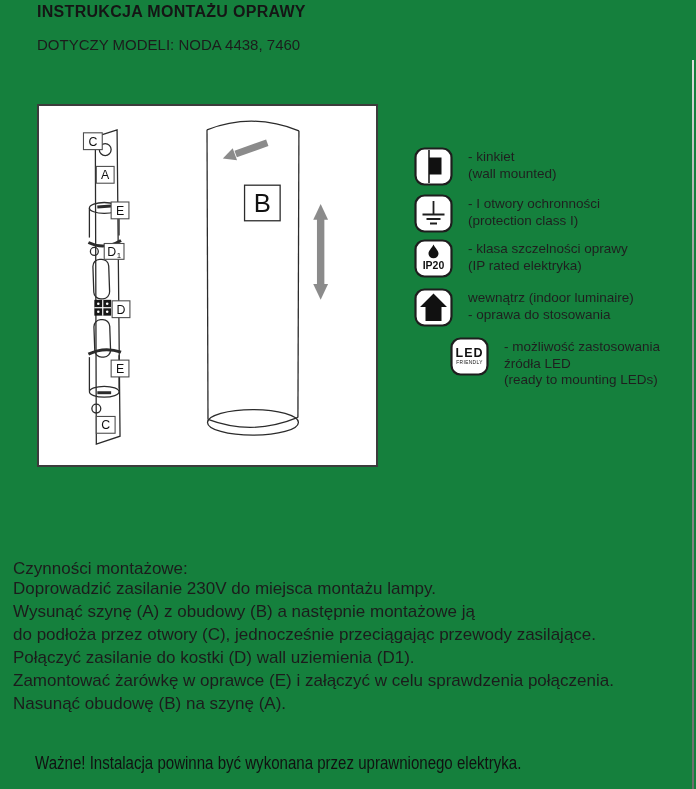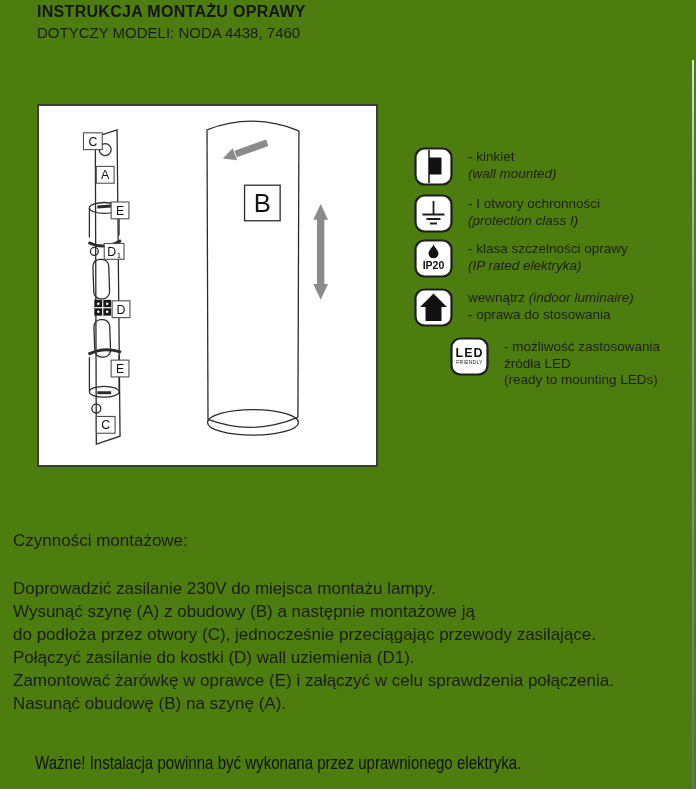--- a/index.html
+++ b/index.html
@@ -1,37 +1,37 @@
 <!DOCTYPE html>
 <html><head>
 <meta charset="utf-8">
 <style>
   html,body { margin:0; padding:0; background:#ffffff; }
   .page {
-    position:relative; width:696px; height:789px; background:#4d7c0f;
+    position:relative; width:696px; height:789px; background:#15803d;
     font-family:"Liberation Sans", sans-serif; color:#1c1c1c; overflow:hidden;
   }
   
   .hdr { position:absolute; left:37px; top:3px; }
   .hdr h1 { margin:0; font-size:16px; font-weight:bold; letter-spacing:.3px; color:#151515; }
-  .hdr .sub { margin-top:3px; font-size:15px; color:#1c1c1c; }
+  .hdr .sub { margin-top:15px; font-size:15px; color:#1c1c1c; }
 
   
   .diagram { position:absolute; left:37px; top:104px; width:341px; height:363px;
              border:2px solid #3c3c3c; box-sizing:border-box; background:#fff; }
   .diagram svg { display:block; width:337px; height:359px; }
 
   
   .feat { position:absolute; left:414px; display:flex; gap:15px; align-items:flex-start; }
   .feat svg { flex:0 0 auto; }
   .feat-text { font-size:13.5px; line-height:16.5px; color:#1f1f1f; padding-top:2px; max-width:225px; }
-  .it { font-style:italic; }
-
-  
-  .instr-head { position:absolute; left:13px; top:531px; font-size:17px; }
+  .it { }
+
+  
+  .instr-head { position:absolute; left:13px; top:559px; font-size:17px; }
   .steps { position:absolute; left:13px; top:577px; font-size:17px; line-height:23px; }
 
   
   .warning { position:absolute; left:35px; top:753px; font-size:17.5px; white-space:nowrap;
              transform:scaleX(.86); transform-origin:left center; color:#111; }
 
   
   .right-line { position:absolute; left:692px; top:60px; width:2px; height:729px;
                 background:linear-gradient(to bottom,#dedede 0%, #9a9a9a 30%, #6e6e6e 100%); }
 

